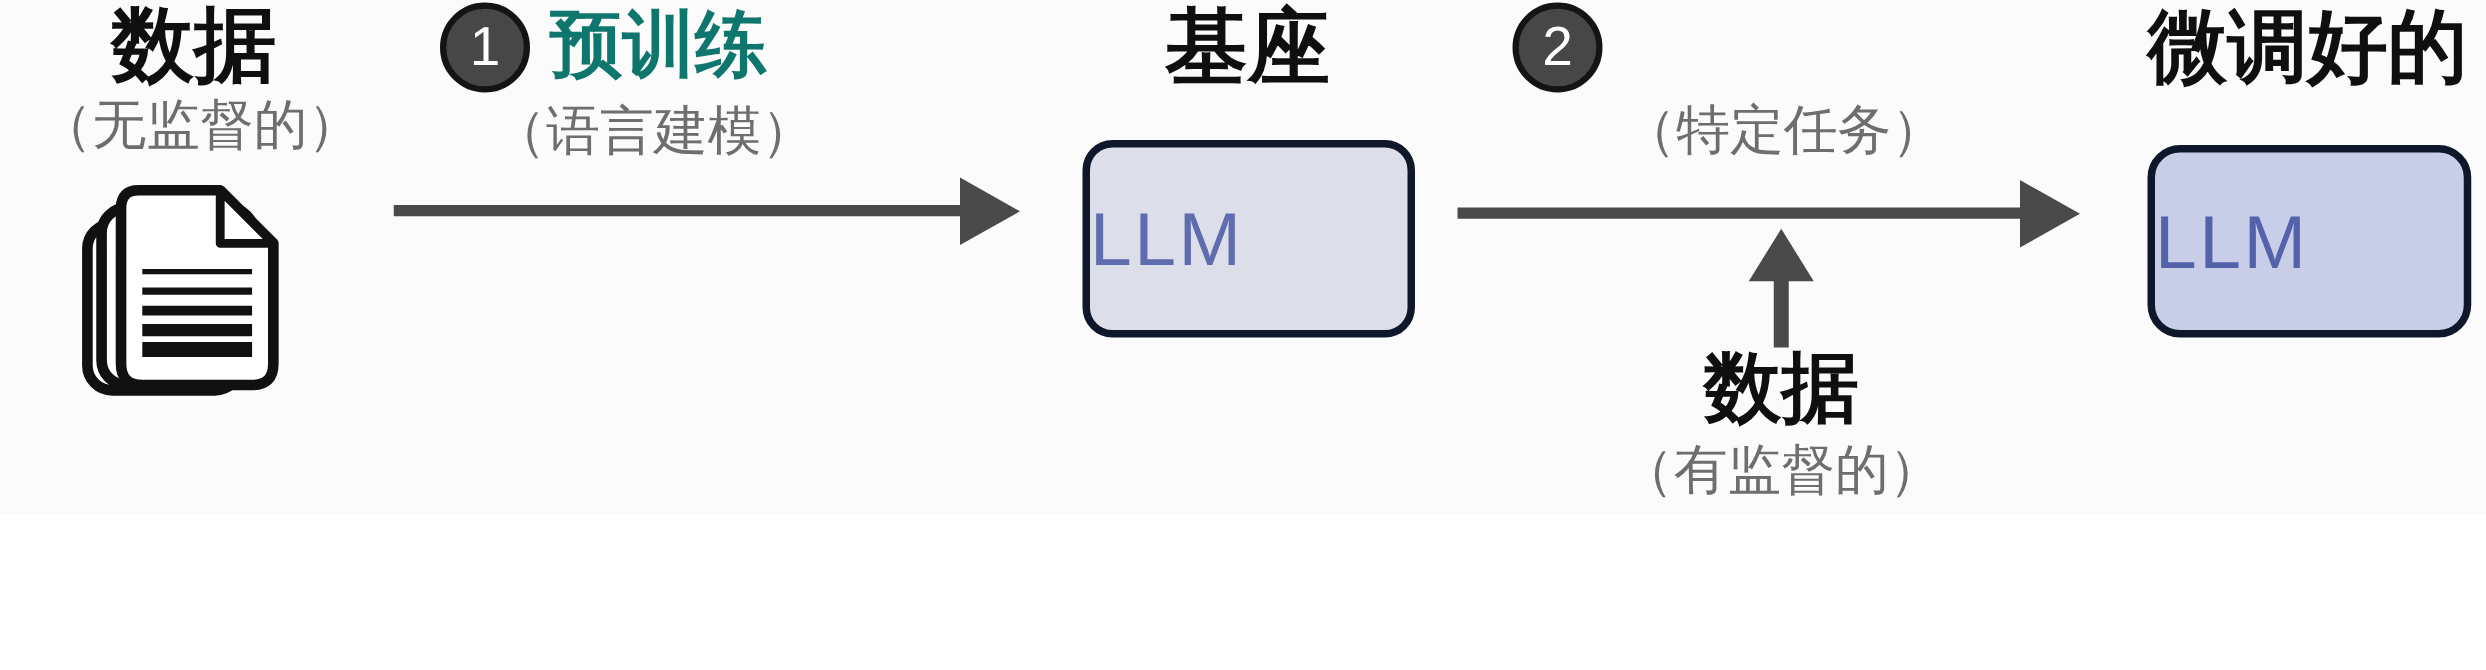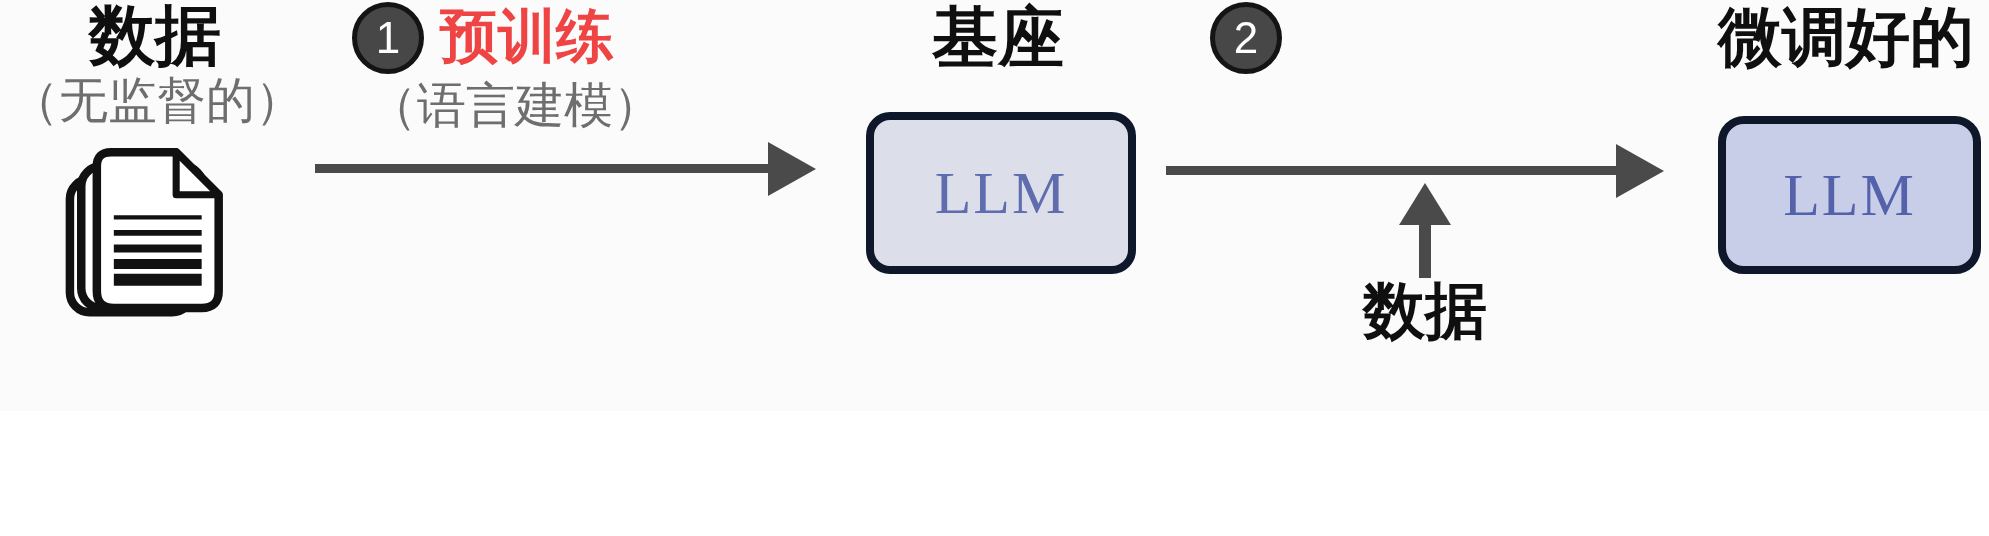--- a/index.html
+++ b/index.html
@@ -19,48 +19,47 @@
     font-size:66px;
     font-weight:bold;
     color:#0f0f0f;
     text-align:center;
     line-height:78px;
     white-space:nowrap;
   }
   .step-title{
     font-size:58px;
     font-weight:bold;
-    color:#ef4444;
+    color:#0f766e;
     line-height:72px;
     white-space:nowrap;
   }
   .subtitle{
-    font-size:49px;
+    font-size:43px;
     font-weight:normal;
     color:#6e6e6e;
-    text-align:left;
+    text-align:center;
     line-height:56px;
     white-space:nowrap;
   }
   .badge{
     width:62px;height:62px;
     border-radius:50%;
     background:#474747;
     border:5px solid #141414;
     color:#ffffff;
     display:flex;align-items:center;justify-content:center;
     font-size:44px;
     line-height:1;
   }
   .llm-box{
-    border:8px solid #0f172a;
-    display:flex;align-items:center;justify-content:center;
+    border:6px solid #0f172a;
+    display:flex;align-items:center;
     font-size:60px;
     letter-spacing:2px;
-    font-family:Liberation Serif, serif;
   }
   .llm-box.base{
     width:254px;height:146px;
     border-radius:24px;
     background:#dcdee9;
     color:#5f6cae;
   }
   .llm-box.output{
     width:247px;height:142px;
     border-radius:26px;
@@ -111,28 +110,30 @@
   <div class="abs arrow-head-right" style="left:768px;top:142px;"></div>
 
   <div class="abs node-title" style="left:866px;top:-2px;width:264px;">基座</div>
   <div class="abs llm-box base" style="left:866px;top:112px;">
     <span>LLM</span>
   </div>
 
   <div class="abs badge" style="left:1210px;top:2px;">
     <span>2</span>
   </div>
+  <div class="abs subtitle" style="left:1272px;top:76px;width:310px;">（特定任务）</div>
 
   <div class="abs arrow-line" style="left:1166px;top:166px;width:450px;height:9px;"></div>
   <div class="abs arrow-head-right" style="left:1616px;top:144px;"></div>
 
   <div class="abs arrow-head-up" style="left:1399px;top:183px;"></div>
   <div class="abs arrow-line" style="left:1419px;top:222px;width:12px;height:56px;"></div>
 
   <div class="abs node-title" style="left:1325px;top:272px;width:200px;font-size:62px;">数据</div>
+  <div class="abs subtitle" style="left:1270px;top:348px;width:310px;">（有监督的）</div>
 
   <svg class="abs" style="left:1376px;top:432px;" width="98" height="102" viewBox="0 0 120 124">
     <rect x="7" y="25" width="86" height="94" rx="14" fill="#ffffff" stroke="#111111" stroke-width="6"></rect>
     <rect x="15" y="16" width="86" height="100" rx="14" fill="#ffffff" stroke="#111111" stroke-width="6"></rect>
     <path d="M36,6 H82 L112,36 V104 Q112,116 100,116 H38 Q26,116 26,104 V16 Q26,6 36,6 Z" fill="#ffffff" stroke="#111111" stroke-width="6" stroke-linejoin="round"></path>
     <path d="M82,6 L82,36 L112,36 Z" fill="#ffffff" stroke="#111111" stroke-width="5" stroke-linejoin="round"></path>
     <line x1="38" y1="52" x2="100" y2="52" stroke="#111111" stroke-width="3.5"></line>
     <line x1="38" y1="63" x2="100" y2="63" stroke="#111111" stroke-width="4.5"></line>
     <line x1="38" y1="74" x2="100" y2="74" stroke="#111111" stroke-width="5.5"></line>
     <line x1="38" y1="85" x2="100" y2="85" stroke="#111111" stroke-width="7"></line>

